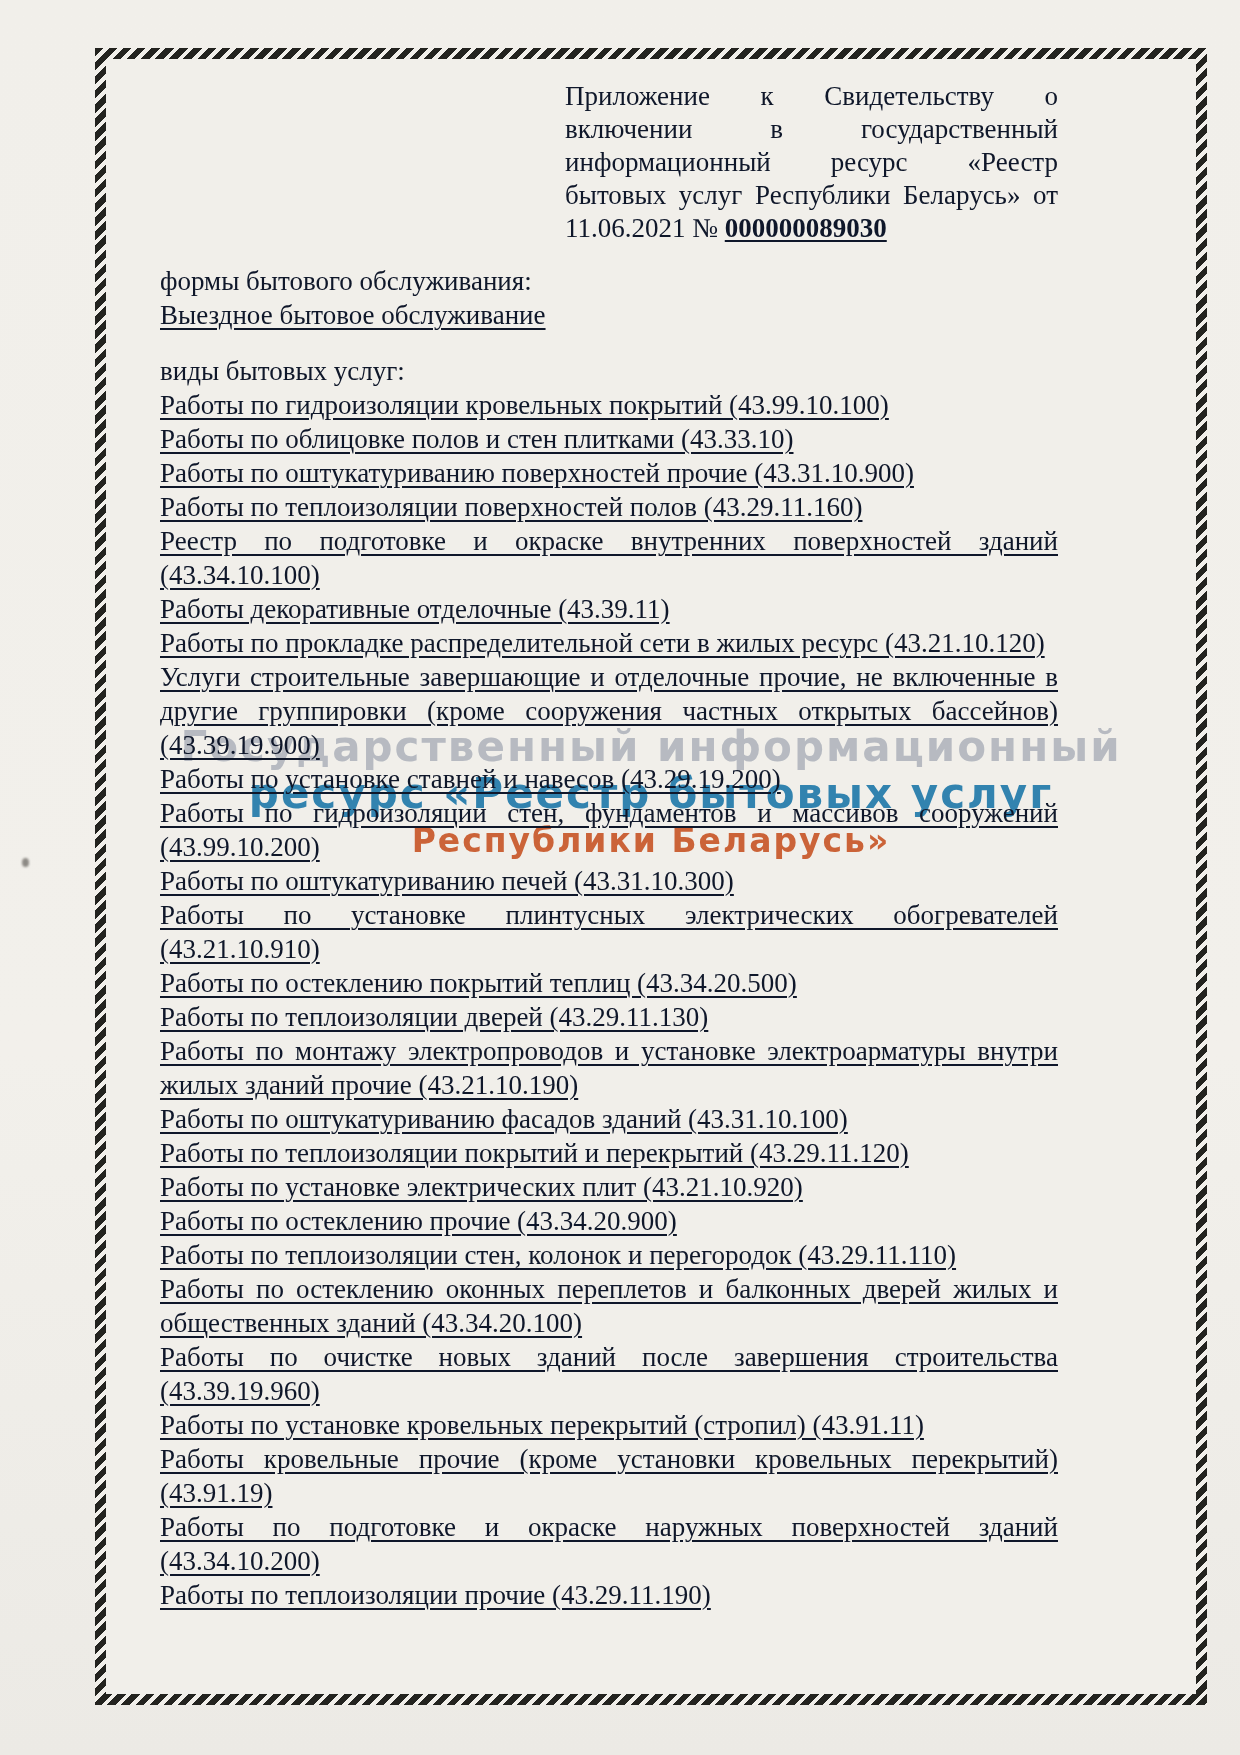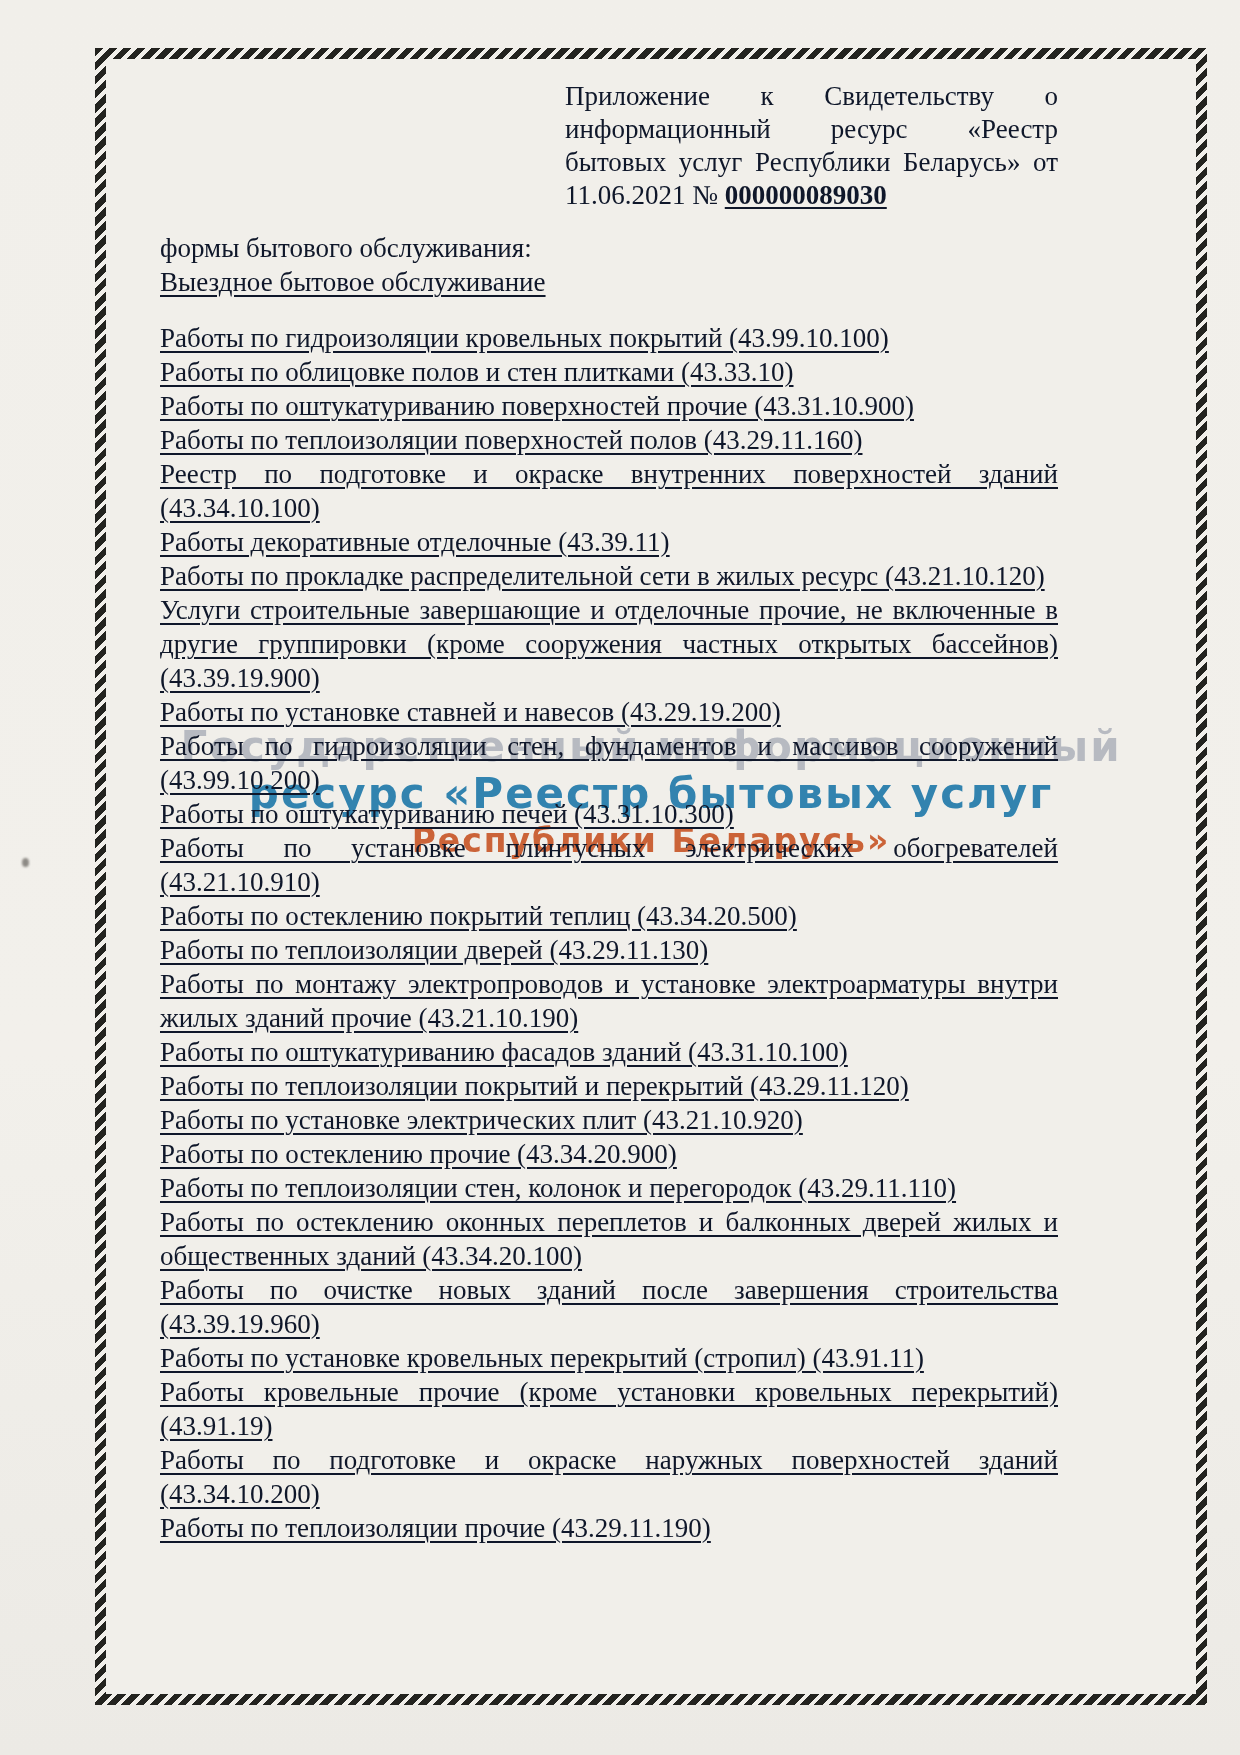--- a/index.html
+++ b/index.html
@@ -100,34 +100,36 @@
       <div class="watermark">
         <div class="wm-l1">Государственный информационный</div>
         <div class="wm-l2">ресурс «Реестр бытовых услуг</div>
         <div class="wm-l3">Республики Беларусь»</div>
       </div>
 
       <div class="content">
 
         <div class="header-block">
           <div class="hline just">Приложение к Свидетельству о</div>
+          <div class="hline just">включении в государственный</div>
           <div class="hline just">информационный ресурс «Реестр</div>
           <div class="hline just">бытовых услуг Республики Беларусь» от</div>
           <div class="hline">
             <span>11.06.2021 №</span>
             <span class="reg-number">000000089030</span>
           </div>
         </div>
 
         <div class="form-section">
           <div>формы бытового обслуживания:</div>
           <div class="underlined">Выездное бытовое обслуживание</div>
         </div>
 
         <div class="services-section">
+          <div>виды бытовых услуг:</div>
           <div class="service-item">Работы по гидроизоляции кровельных покрытий (43.99.10.100)</div>
             <div class="service-item">Работы по облицовке полов и стен плитками (43.33.10)</div>
             <div class="service-item">Работы по оштукатуриванию поверхностей прочие (43.31.10.900)</div>
             <div class="service-item">Работы по теплоизоляции поверхностей полов (43.29.11.160)</div>
             <div class="service-item">Реестр по подготовке и окраске внутренних поверхностей зданий (43.34.10.100)</div>
             <div class="service-item">Работы декоративные отделочные (43.39.11)</div>
             <div class="service-item">Работы по прокладке распределительной сети в жилых ресурс (43.21.10.120)</div>
             <div class="service-item">Услуги строительные завершающие и отделочные прочие, не включенные в другие группировки (кроме сооружения частных открытых бассейнов) (43.39.19.900)</div>
             <div class="service-item">Работы по установке ставней и навесов (43.29.19.200)</div>
             <div class="service-item">Работы по гидроизоляции стен, фундаментов и массивов сооружений (43.99.10.200)</div>

